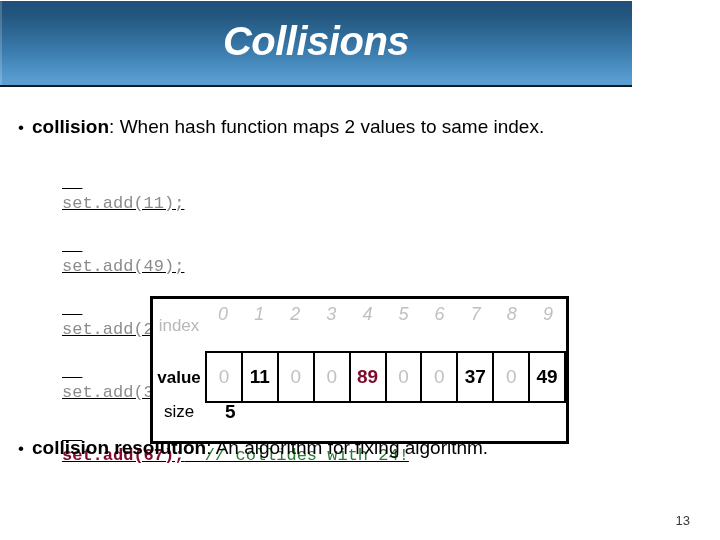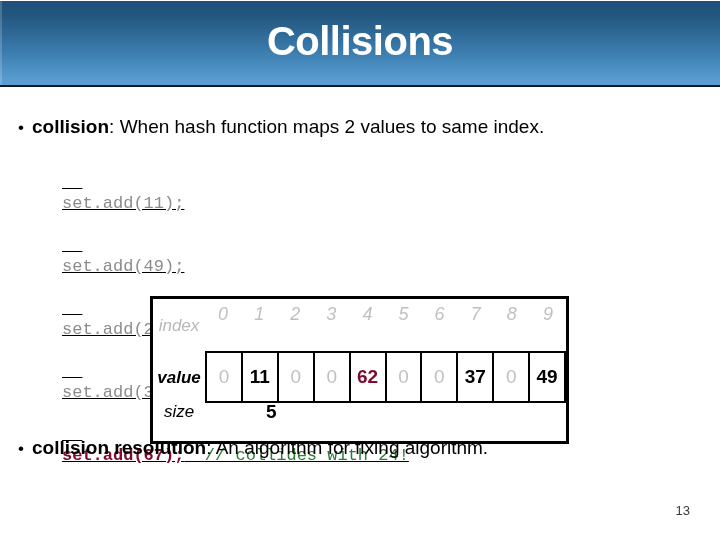--- a/index.html
+++ b/index.html
@@ -13,28 +13,29 @@
     font-family: "Liberation Sans", sans-serif;
     overflow: hidden;
     position: relative;
   }
 
   
   #title-banner {
     position: absolute;
     left: 0;
     top: 1px;
-    width: 720px;
+    width: 632px;
     height: 86px;
     background: linear-gradient(to bottom, #1f4f7a 0%, #23577f 18%, #3b7cae 60%, #579ccf 92%, #5a9ed1 100%);
     border-bottom: 2px solid #0e1a22;
     box-sizing: border-box;
     display: flex;
     align-items: center;
     justify-content: center;
+    font-style: italic;
   }
   #title-banner::before {
     content: "";
     position: absolute;
     left: 0; top: 0; bottom: 0;
     width: 2px;
     background: rgba(255,255,255,0.18);
   }
   #page-title {
     color: #ffffff;
@@ -112,21 +113,20 @@
     box-sizing: border-box;
   }
   .row-label {
     width: 52px;
     min-width: 52px;
     display: flex;
     align-items: center;
     justify-content: center;
     text-align: center;
     font-family: "Liberation Sans", sans-serif;
-    font-style: italic;
     font-size: 17px;
     line-height: 19px;
     box-sizing: border-box;
     padding: 0 2px;
   }
   .row-label.dim {
     color: #b8b8b8;
     font-weight: normal;
   }
   .row-label.dark {
@@ -183,39 +183,38 @@
     box-sizing: border-box;
     background: #ffffff;
   }
   .value-cell.zero  { color: #c0c0c0; font-weight: normal; }
   .value-cell.set   { color: #000000; }
   .value-cell.coll  { color: #7d0b2b; }
 
   
   #row-size {
     height: 17px;
-    gap: 41px;
   }
   #size-value {
     flex: 1;
     display: flex;
     align-items: center;
     padding-left: 20px;
     font-family: "Liberation Sans", sans-serif;
     font-size: 19px;
     font-weight: bold;
     color: #000000;
     box-sizing: border-box;
   }
 
   
   #page-number {
     position: absolute;
     right: 30px;
-    bottom: 22px;
+    bottom: 12px;
     font-family: "Liberation Sans", sans-serif;
     font-size: 13px;
     color: #3a3a3a;
   }
 </style>
 </head>
 <body>
 
 <div id="title-banner">
   <h1 id="page-title">Collisions</h1>
@@ -251,21 +250,21 @@
       </div>
   </div>
 
   <div class="tbl-row" id="row-value">
     <div class="row-label dark">value</div>
     <div id="value-cells">
         <div class="value-cell zero">0</div>
         <div class="value-cell set">11</div>
         <div class="value-cell zero">0</div>
         <div class="value-cell zero">0</div>
-        <div class="value-cell coll">62</div>
+        <div class="value-cell coll">89</div>
         <div class="value-cell zero">0</div>
         <div class="value-cell zero">0</div>
         <div class="value-cell set">37</div>
         <div class="value-cell zero">0</div>
         <div class="value-cell set">49</div>
       </div>
   </div>
 
   <div class="tbl-row" id="row-size">
     <div class="row-label plain">size</div>

